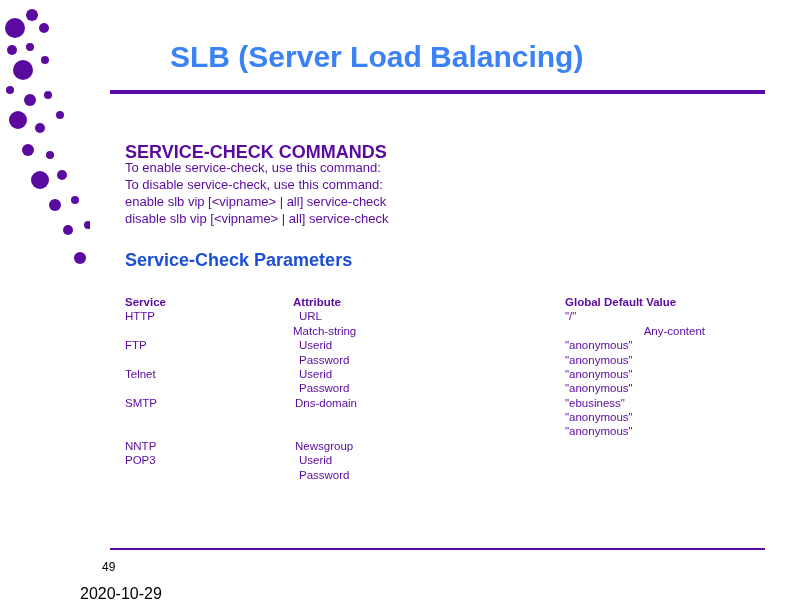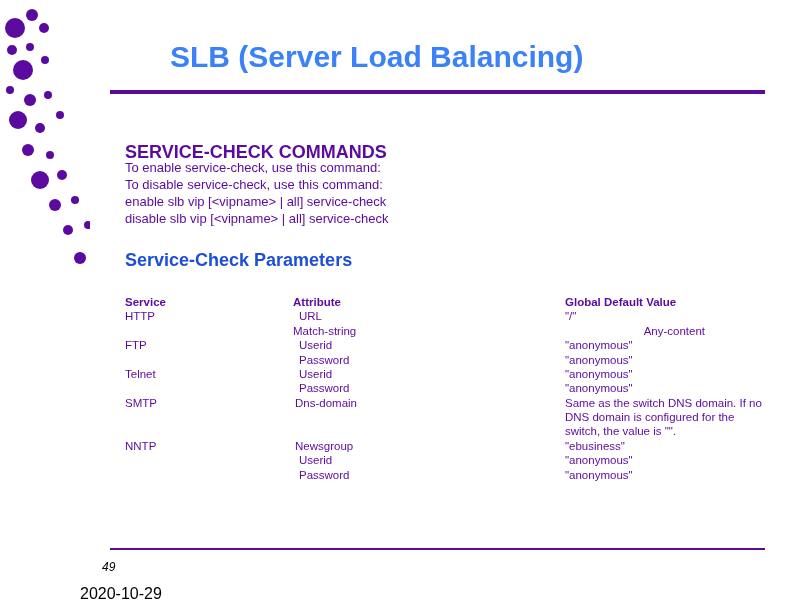--- a/index.html
+++ b/index.html
@@ -94,21 +94,20 @@
     left: 440px;
     width: 200px;
   }
   .bold { font-weight: bold; }
   .slide-num {
     position: absolute;
     left: 102px;
     top: 560px;
     font-size: 12px;
     color: #000;
-    font-style: italic;
   }
   .date {
     position: absolute;
     left: 80px;
     top: 585px;
     font-size: 16px;
     color: #000;
   }
 </style>
 </head>
@@ -161,20 +160,21 @@
     <div>HTTP</div>
     <div>&nbsp;</div>
     <div>FTP</div>
     <div>&nbsp;</div>
     <div>Telnet</div>
     <div>&nbsp;</div>
     <div>SMTP</div>
     <div>&nbsp;</div>
     <div>&nbsp;</div>
     <div>NNTP</div>
+    <div>POP3</div>
   </div>
 
   <div class="col-attr">
     <div class="bold">Attribute</div>
     <div style="padding-left:6px">URL</div>
     <div style="padding-right:20px">Match-string</div>
     <div style="padding-left:6px">Userid</div>
     <div style="padding-left:6px">Password</div>
     <div style="padding-left:6px">Userid</div>
     <div style="padding-left:6px">Password</div>
@@ -187,21 +187,20 @@
   </div>
 
   <div class="col-val">
     <div class="bold">Global Default Value</div>
     <div>"/"</div>
     <div style="text-align:right; padding-right:60px">Any-content</div>
     <div>"anonymous"</div>
     <div>"anonymous"</div>
     <div>"anonymous"</div>
     <div>"anonymous"</div>
-    <div>Same as the switch DNS domain. If no DNS domain is configured for the switch, the value is "".</div>
     <div>"ebusiness"</div>
     <div>"anonymous"</div>
     <div>"anonymous"</div>
   </div>
 
 </div>
 
 <div class="hr-bottom"></div>
 <div class="slide-num">49</div>
 <div class="date">2020-10-29</div>

